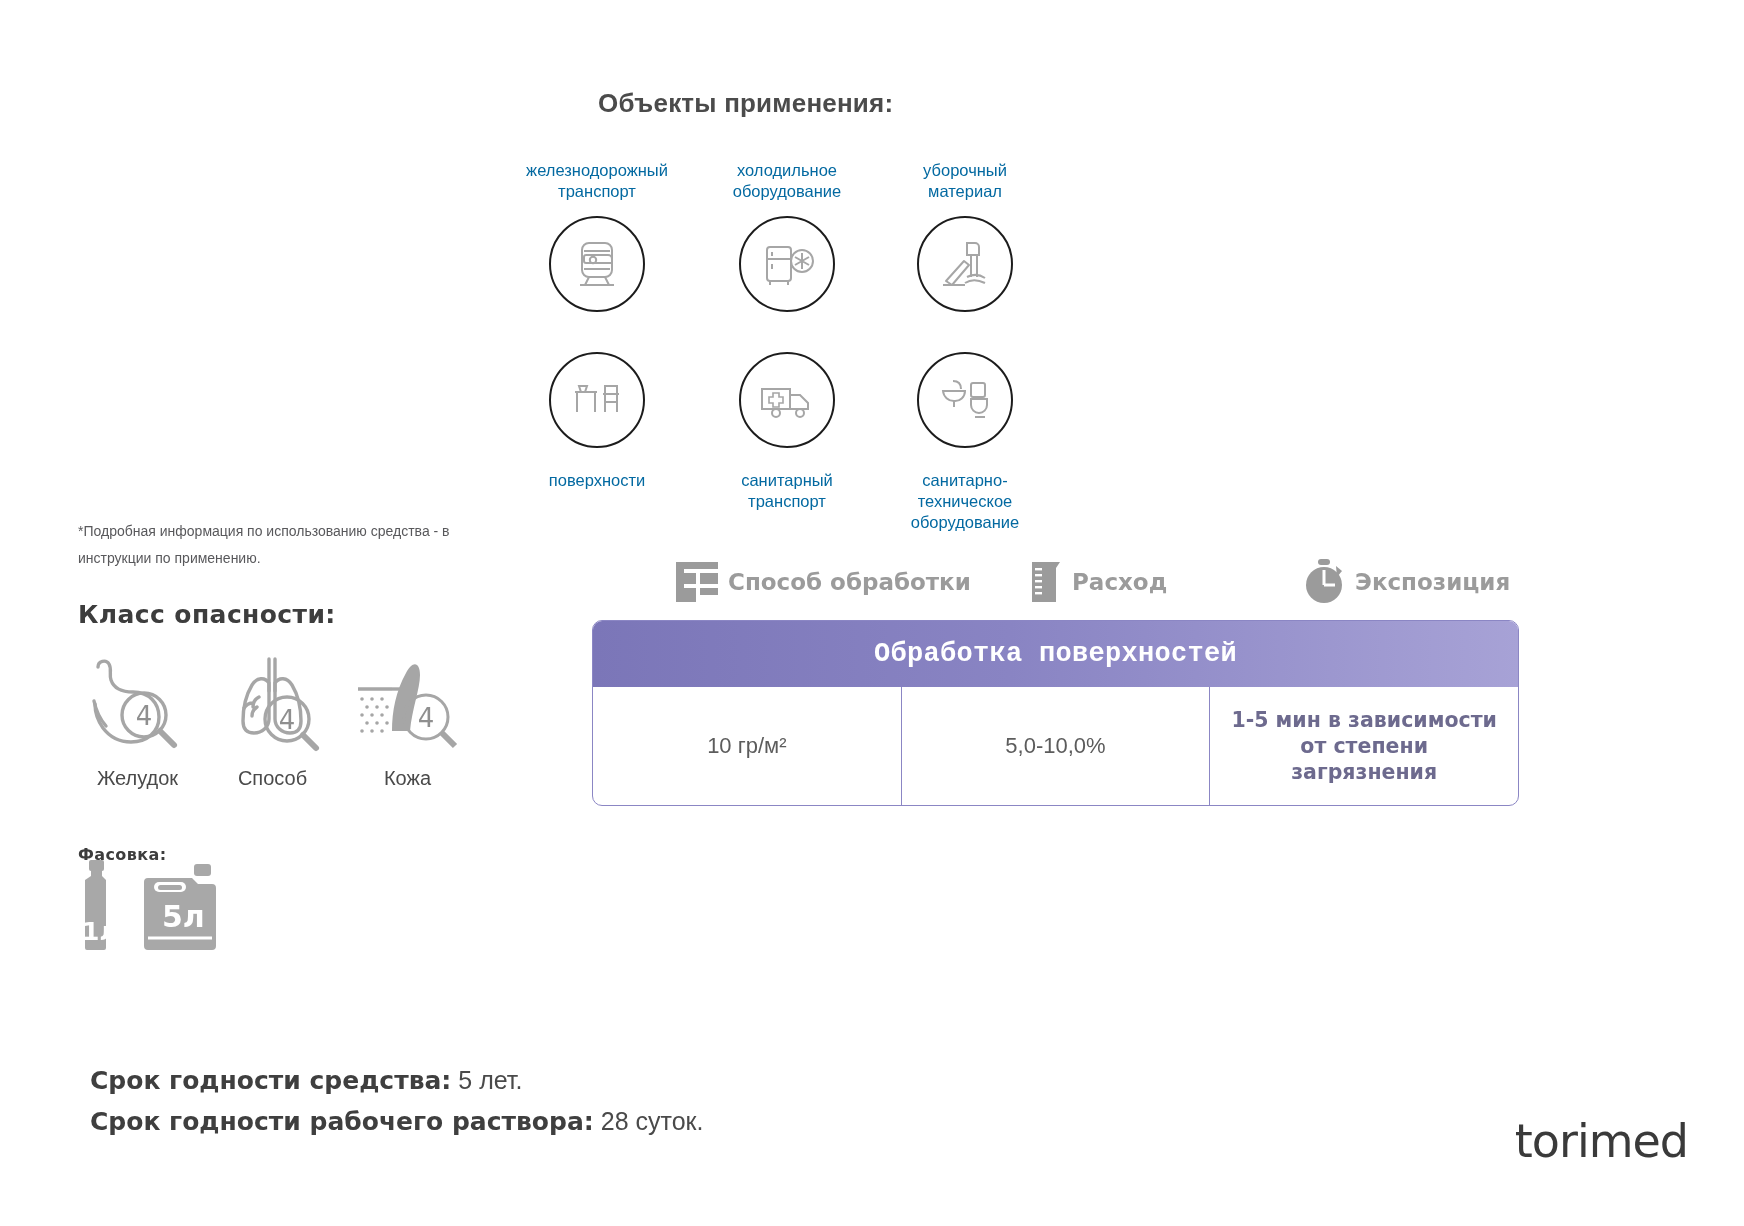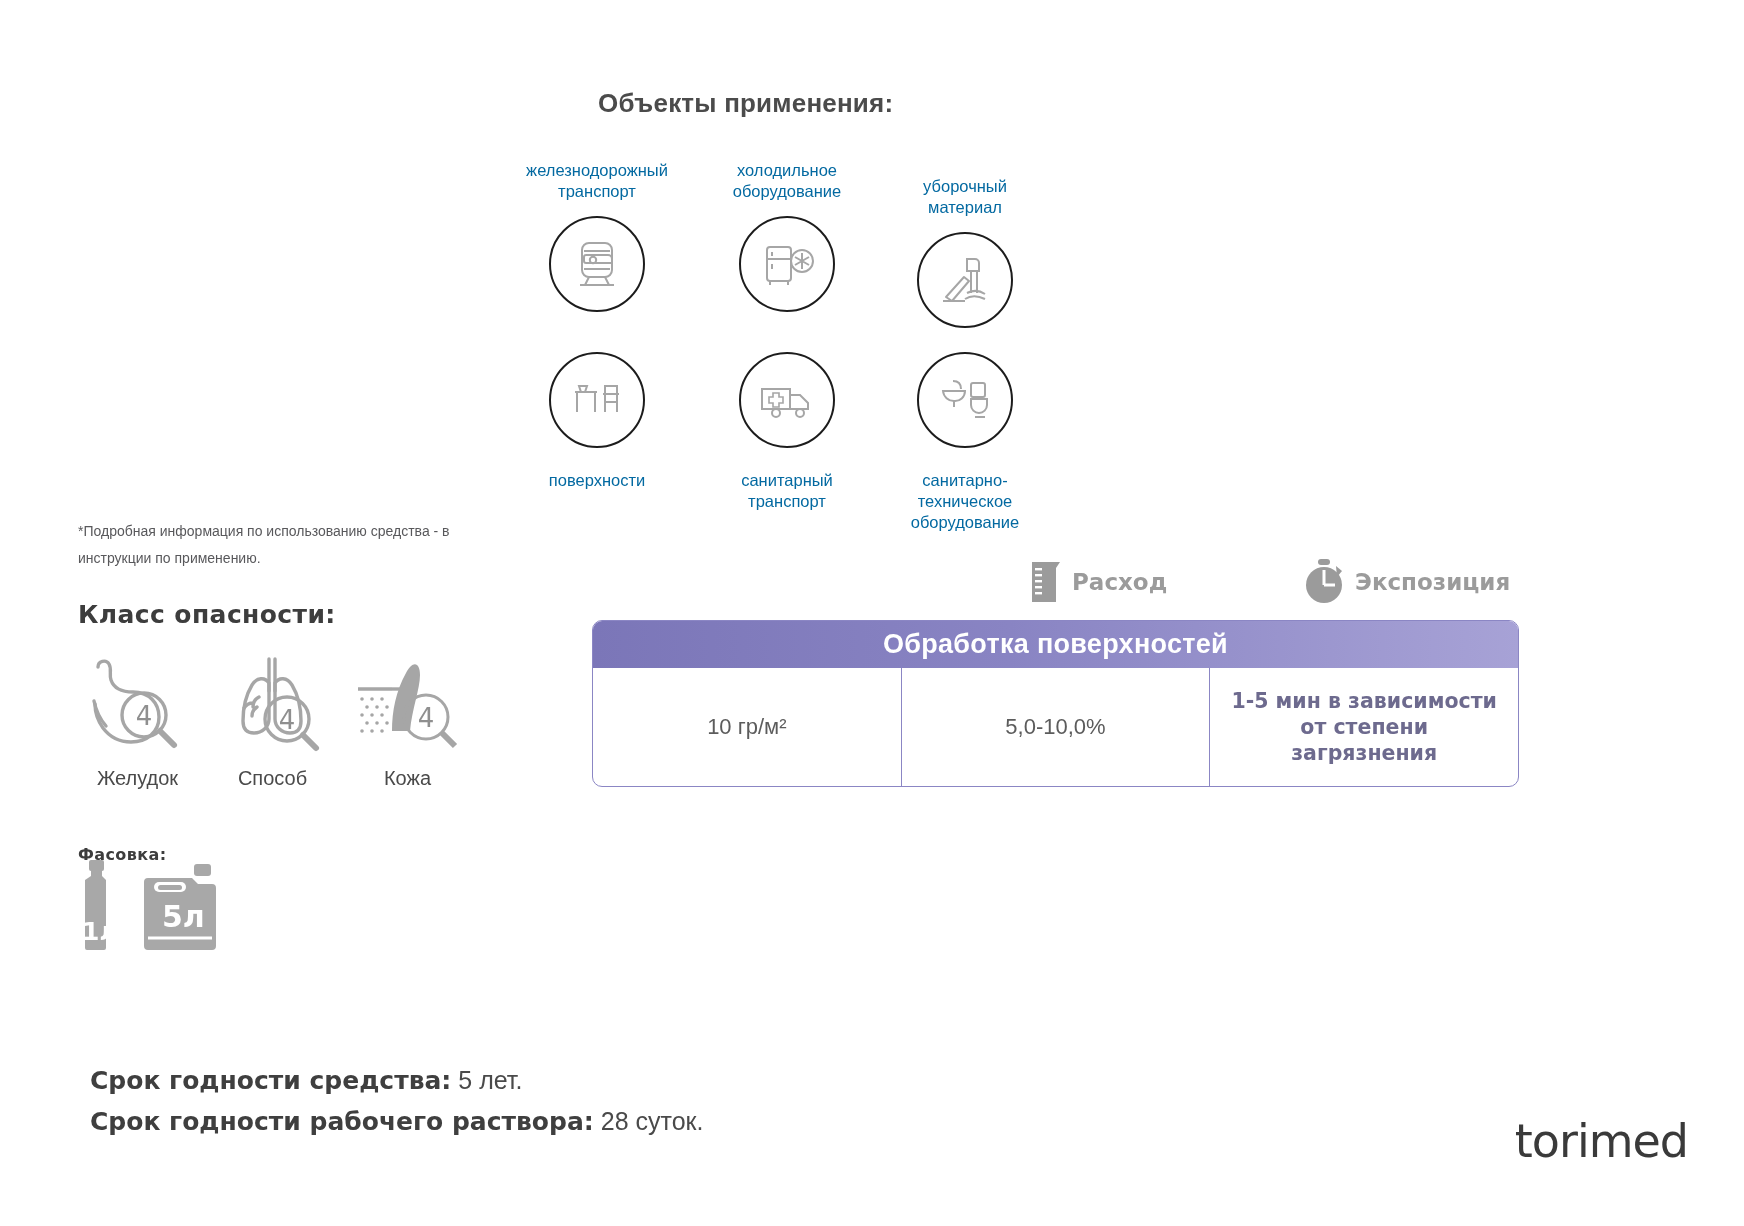--- a/index.html
+++ b/index.html
@@ -16,21 +16,21 @@
   .obj-col{position:absolute;width:190px;text-align:center;}
   .obj-label{font-size:16.5px;line-height:21px;color:#0369a1;white-space:pre-line;}
   .obj-circle{width:92px;height:92px;border:2px solid #1c1c1c;border-radius:50%;
               margin:0 auto;display:flex;align-items:center;justify-content:center;
               background:#fff;}
   .obj-circle svg{display:block;}
 
   
   #obj-rail{left:502px;top:160px;}
   #obj-fridge{left:692px;top:160px;}
-  #obj-clean{left:870px;top:176px;text-align:center;}
+  #obj-clean{left:870px;top:160px;text-align:center;}
   
   #obj-surf{left:502px;top:352px;}
   #obj-ambul{left:692px;top:352px;}
   #obj-sanit{left:870px;top:352px;}
   .row2 .obj-circle{margin-bottom:22px;}
 
   
   #note{left:78px;top:518px;width:430px;font-size:14px;line-height:27px;color:#58585b;}
 
   
@@ -56,24 +56,24 @@
   .colhead{position:absolute;display:flex;align-items:center;gap:4px;color:#9b9b9b;
            font-size:23px;font-weight:bold;font-family:"DejaVu Sans",sans-serif;}
   #ch-method{left:672px;top:556px;}
   #ch-rate{left:1028px;top:556px;}
   #ch-exposure{left:1303px;top:556px;}
   .colhead svg{display:block;flex:0 0 auto;}
 
   
   #table{left:592px;top:620px;width:925px;border:1.6px solid #8b86c4;border-radius:10px;
          overflow:hidden;background:#fff;}
-  #table-header{height:47px;display:flex;align-items:center;justify-content:center;
+  #table-header{height:66px;display:flex;align-items:center;justify-content:center;
                 background:linear-gradient(90deg,#7b76b8 0%,#8984c3 45%,#a7a2d6 100%);
                 color:#fff;font-size:27px;font-weight:bold;
-                font-family:Liberation Sans, sans-serif;letter-spacing:.3px;}
+                font-family:Liberation Mono, monospace;letter-spacing:.3px;}
   #table-body{display:flex;height:118px;}
   .cell{flex:1;display:flex;align-items:center;justify-content:center;text-align:center;
         border-left:1.6px solid #8b86c4;padding:24px 14px;box-sizing:border-box;}
   .cell:first-child{border-left:none;}
   .cell.plain{font-size:22px;color:#5c5c5c;}
   .cell.strong{font-size:20.5px;line-height:26px;font-weight:bold;color:#6d6a8e;
                font-family:"DejaVu Sans",sans-serif;}
 
   
   #logo{right:56px;bottom:58px;font-size:46px;color:#3a3a3a;
@@ -275,20 +275,31 @@
     <div>
       <b>Срок годности средства:</b>
       <span class="val">5 лет.</span>
     </div>
     <div>
       <b>Срок годности рабочего раствора:</b>
       <span class="val">28 суток.</span>
     </div>
   </div>
 
+  <div class="colhead" id="ch-method">
+    <svg width="52" height="52" viewBox="0 0 52 52" fill="#9b9b9b">
+      <rect x="4" y="6" width="8" height="40"></rect>
+      <rect x="12" y="6" width="34" height="7"></rect>
+      <rect x="12" y="17" width="12" height="11"></rect>
+      <rect x="28" y="17" width="18" height="11"></rect>
+      <rect x="12" y="32" width="12" height="14"></rect>
+      <rect x="28" y="32" width="18" height="7"></rect>
+    </svg>
+    <span>Способ обработки</span>
+  </div>
 
   <div class="colhead" id="ch-rate">
     <svg width="40" height="52" viewBox="0 0 40 52" fill="#9b9b9b">
       <path d="M4 6h28l-4 6v34H4z"></path>
       <g fill="#fff">
         <rect x="7" y="12" width="7" height="2.4"></rect>
         <rect x="7" y="18" width="7" height="2.4"></rect>
         <rect x="7" y="24" width="7" height="2.4"></rect>
         <rect x="7" y="30" width="7" height="2.4"></rect>
         <rect x="7" y="36" width="7" height="2.4"></rect>

